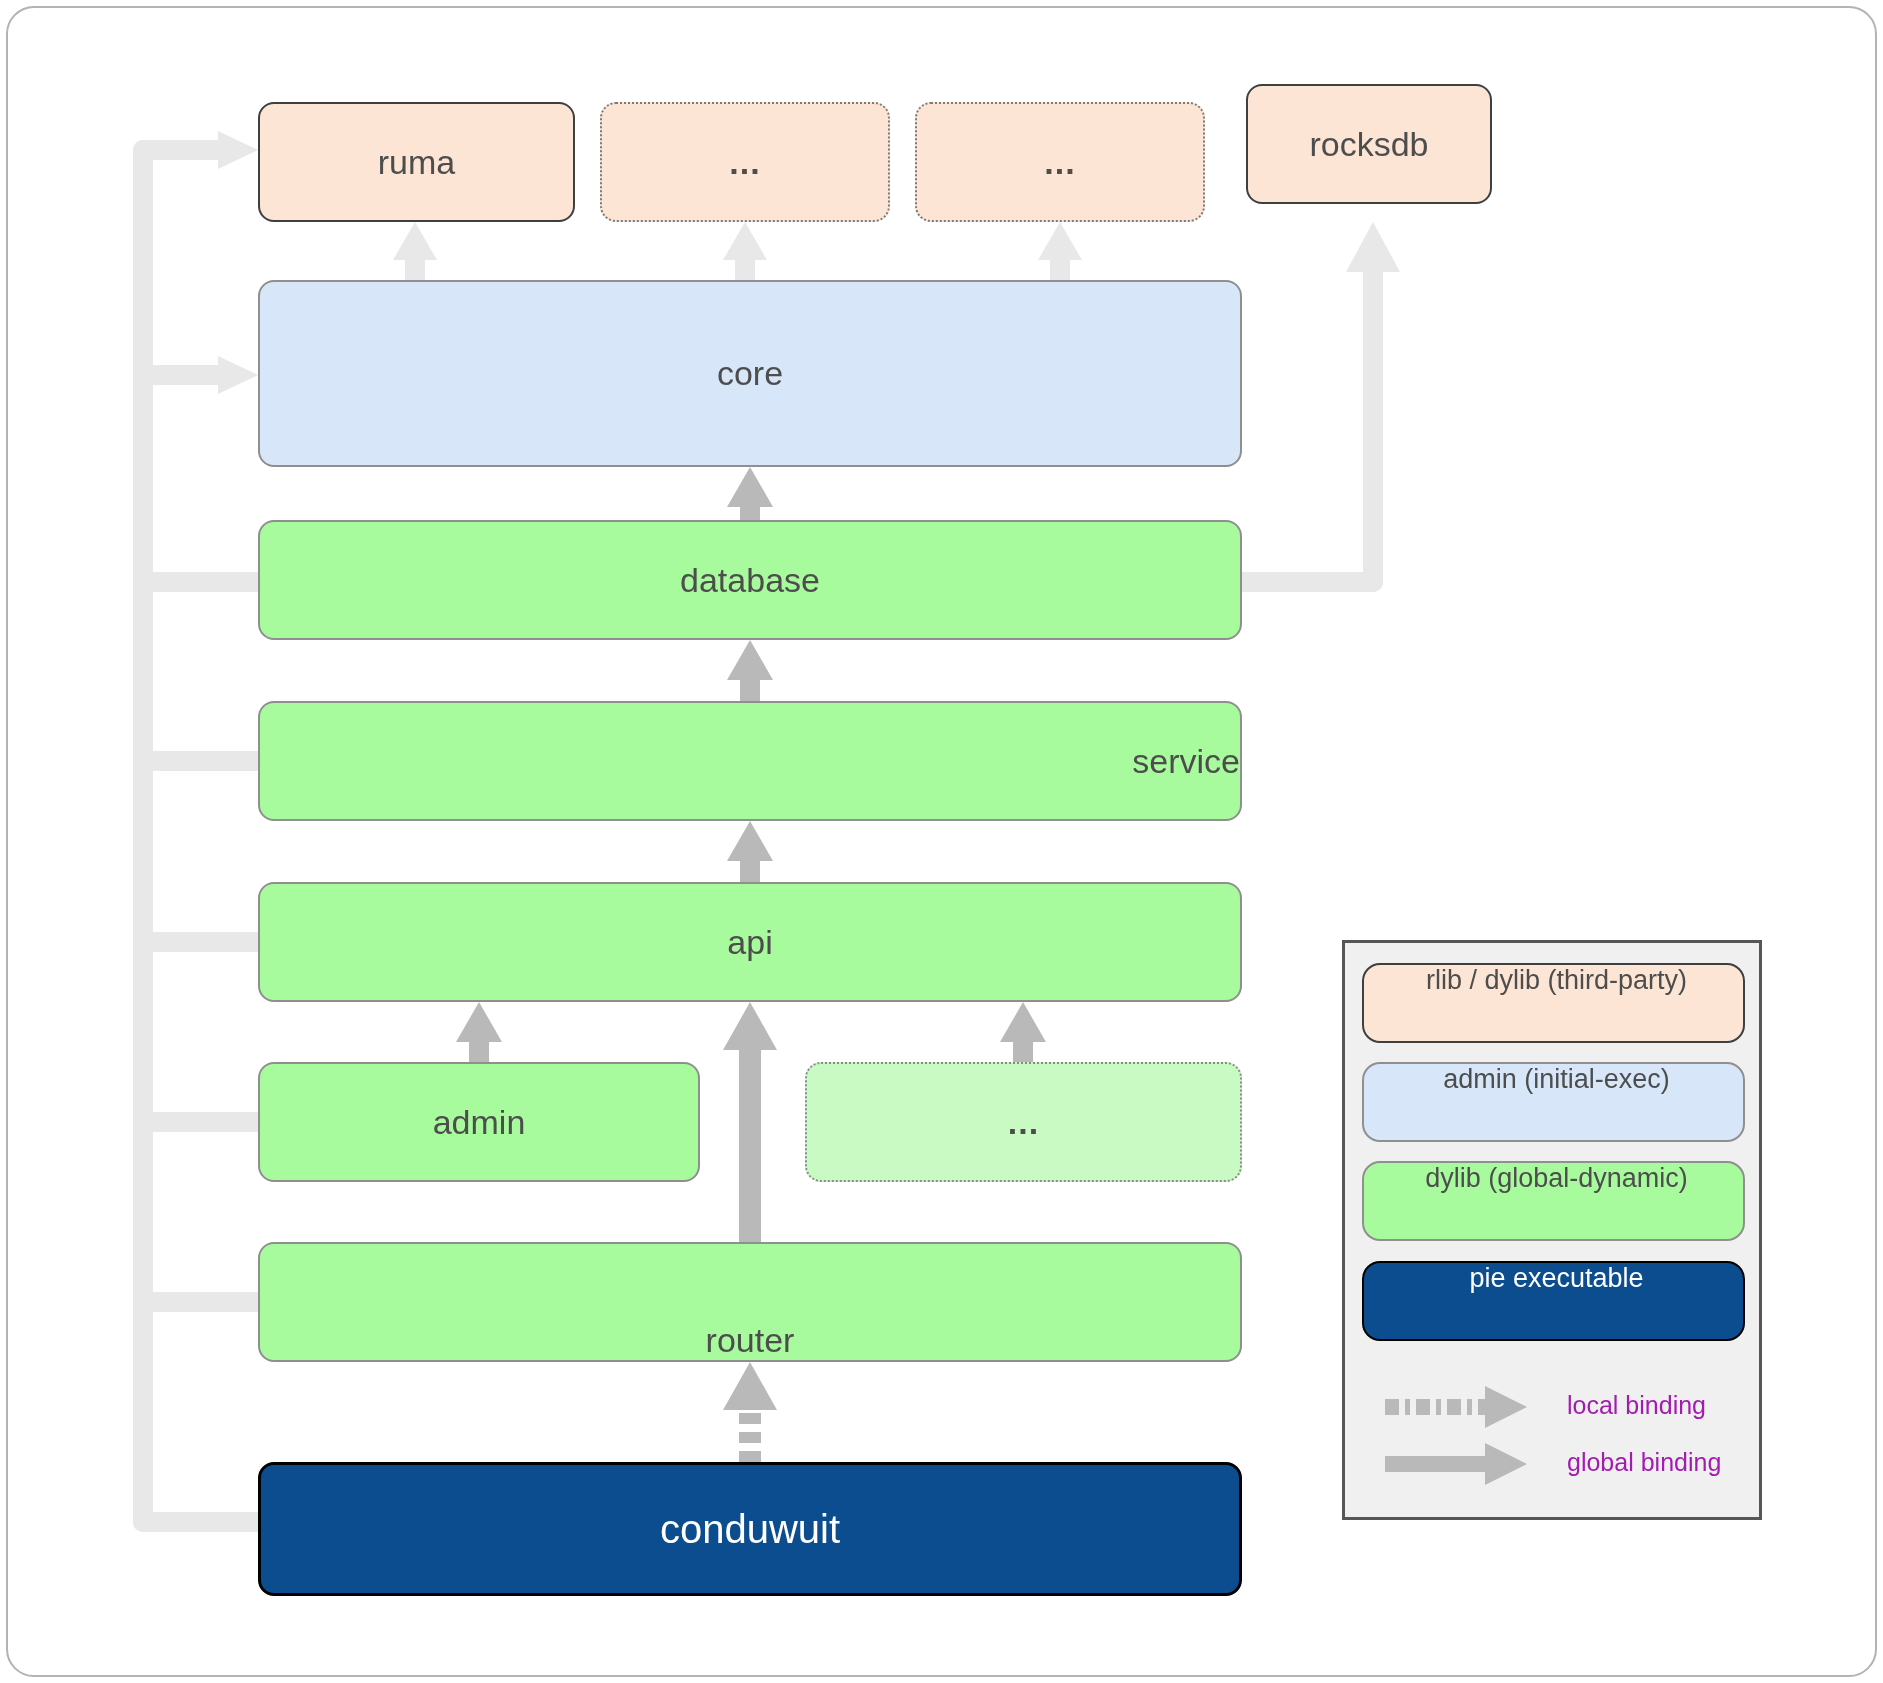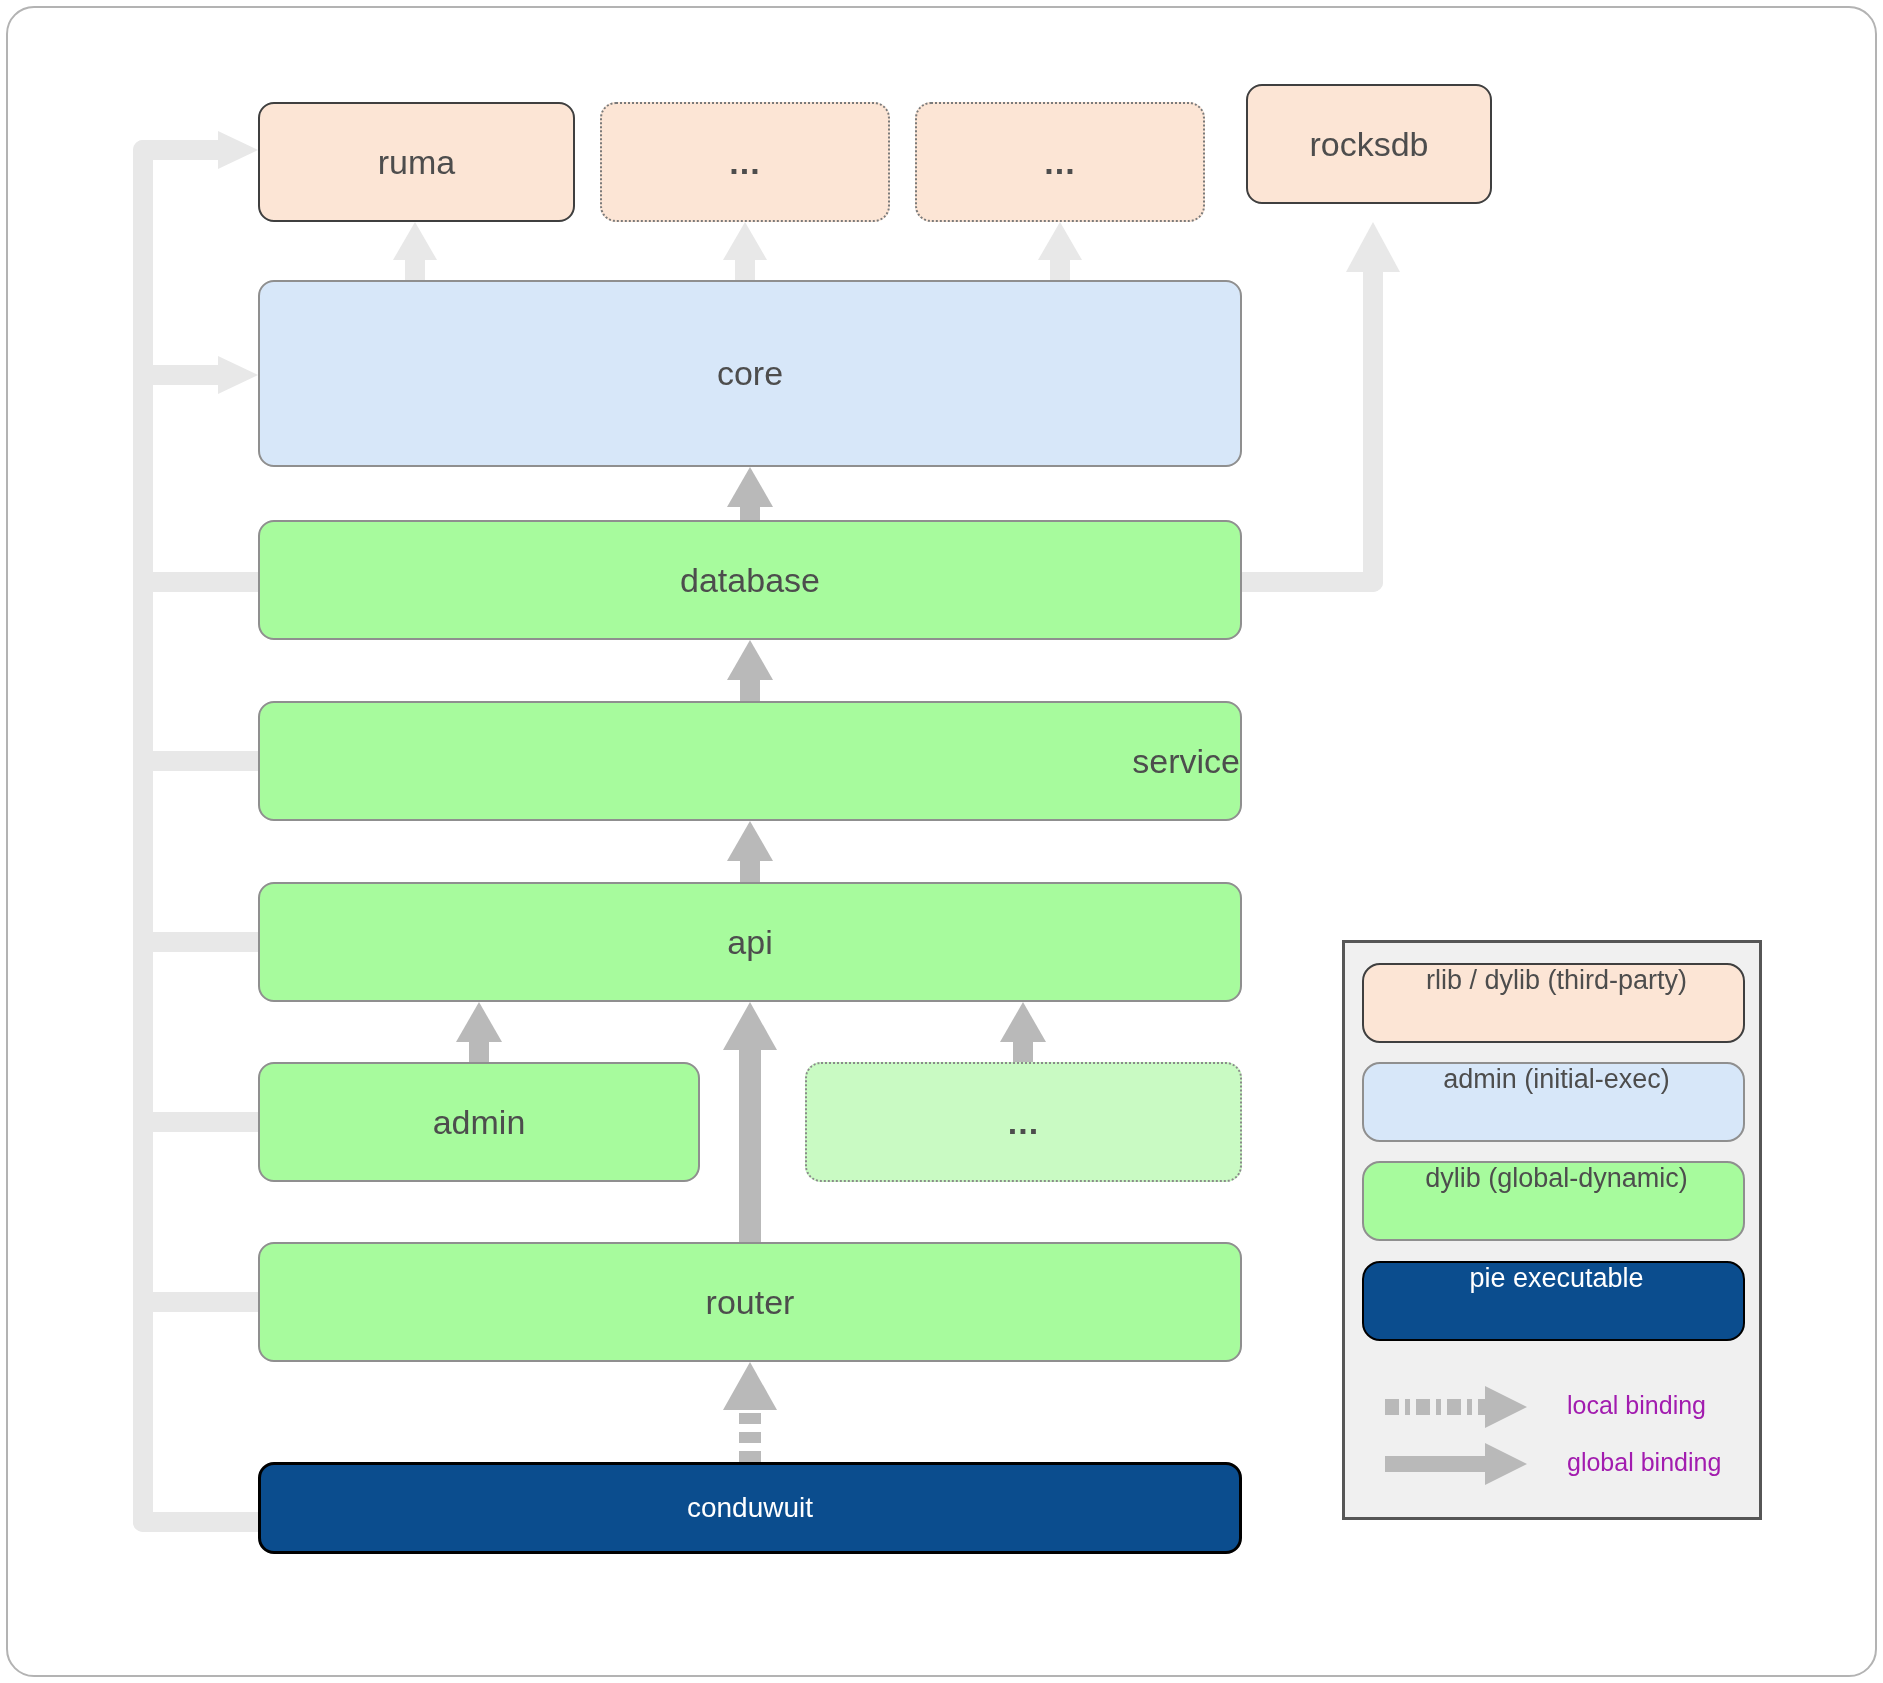--- a/index.html
+++ b/index.html
@@ -32,22 +32,22 @@
   .n-ruma    {left:258px; top:102px;  width:317px; height:120px;}
   .n-dots1   {left:600px; top:102px;  width:290px; height:120px;}
   .n-dots2   {left:915px; top:102px;  width:290px; height:120px;}
   .n-rocksdb {left:1246px;top:84px;  width:246px; height:120px;align-items:center;}
   .n-core    {left:258px; top:280px;  width:984px; height:187px;}
   .n-database{left:258px; top:520px;  width:984px; height:120px;}
   .n-service {left:258px; top:701px;  width:984px; height:120px;justify-content:flex-end;}
   .n-api     {left:258px; top:882px;  width:984px; height:120px;}
   .n-admin   {left:258px; top:1062px; width:442px; height:120px;}
   .n-dots3   {left:805px; top:1062px; width:437px; height:120px;}
-  .n-router  {left:258px; top:1242px; width:984px; height:120px;}
-  .n-conduwuit{left:258px;top:1462px; width:984px; height:92px; font-size:28px;}
+  .n-router  {left:258px; top:1242px; width:984px; height:120px;align-items:flex-end;}
+  .n-conduwuit{left:258px;top:1462px; width:984px; height:134px; font-size:40px;}
   .dots{font-weight:700; letter-spacing:1px;}
 
   
   .seg{position:absolute;}
   .light{background:var(--arrow-light);}
   .dark{background:var(--arrow-dark);}
   .tri{position:absolute; width:0; height:0;}
   
   .hu-light   {border-left:22px solid transparent;border-right:22px solid transparent;border-bottom:38px solid var(--arrow-light);}
   .hu-light-lg{border-left:27px solid transparent;border-right:27px solid transparent;border-bottom:50px solid var(--arrow-light);}

